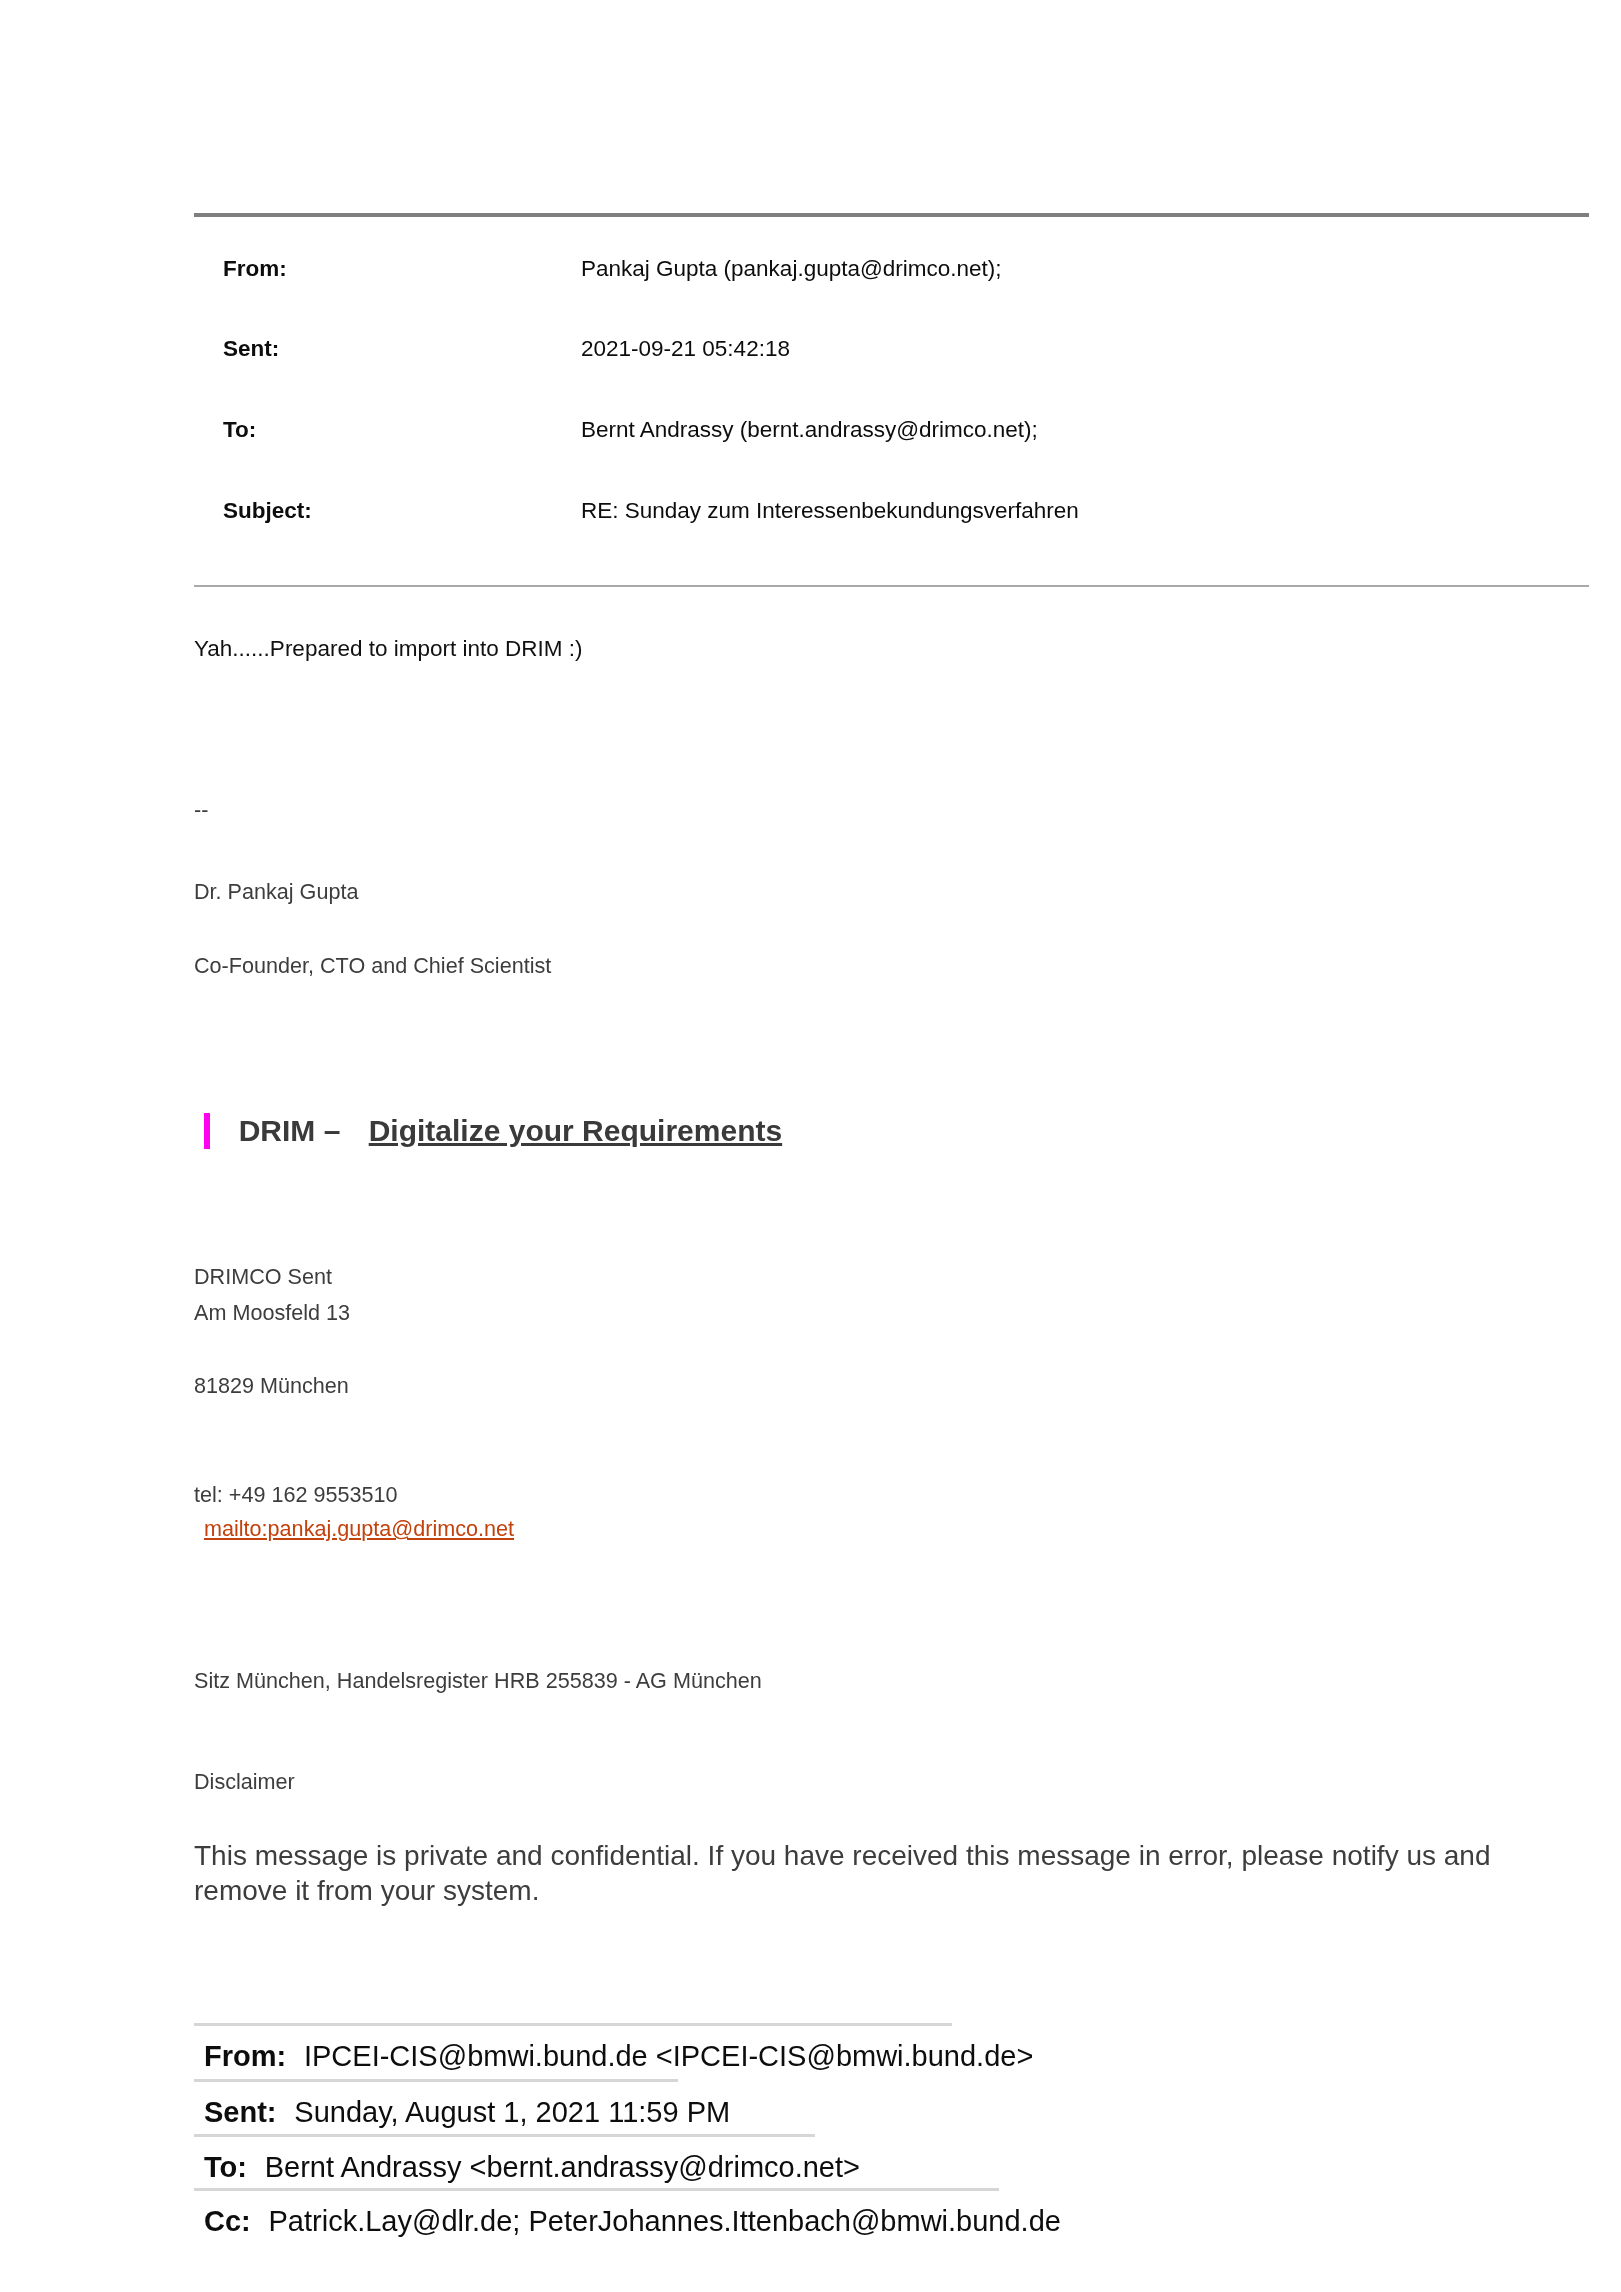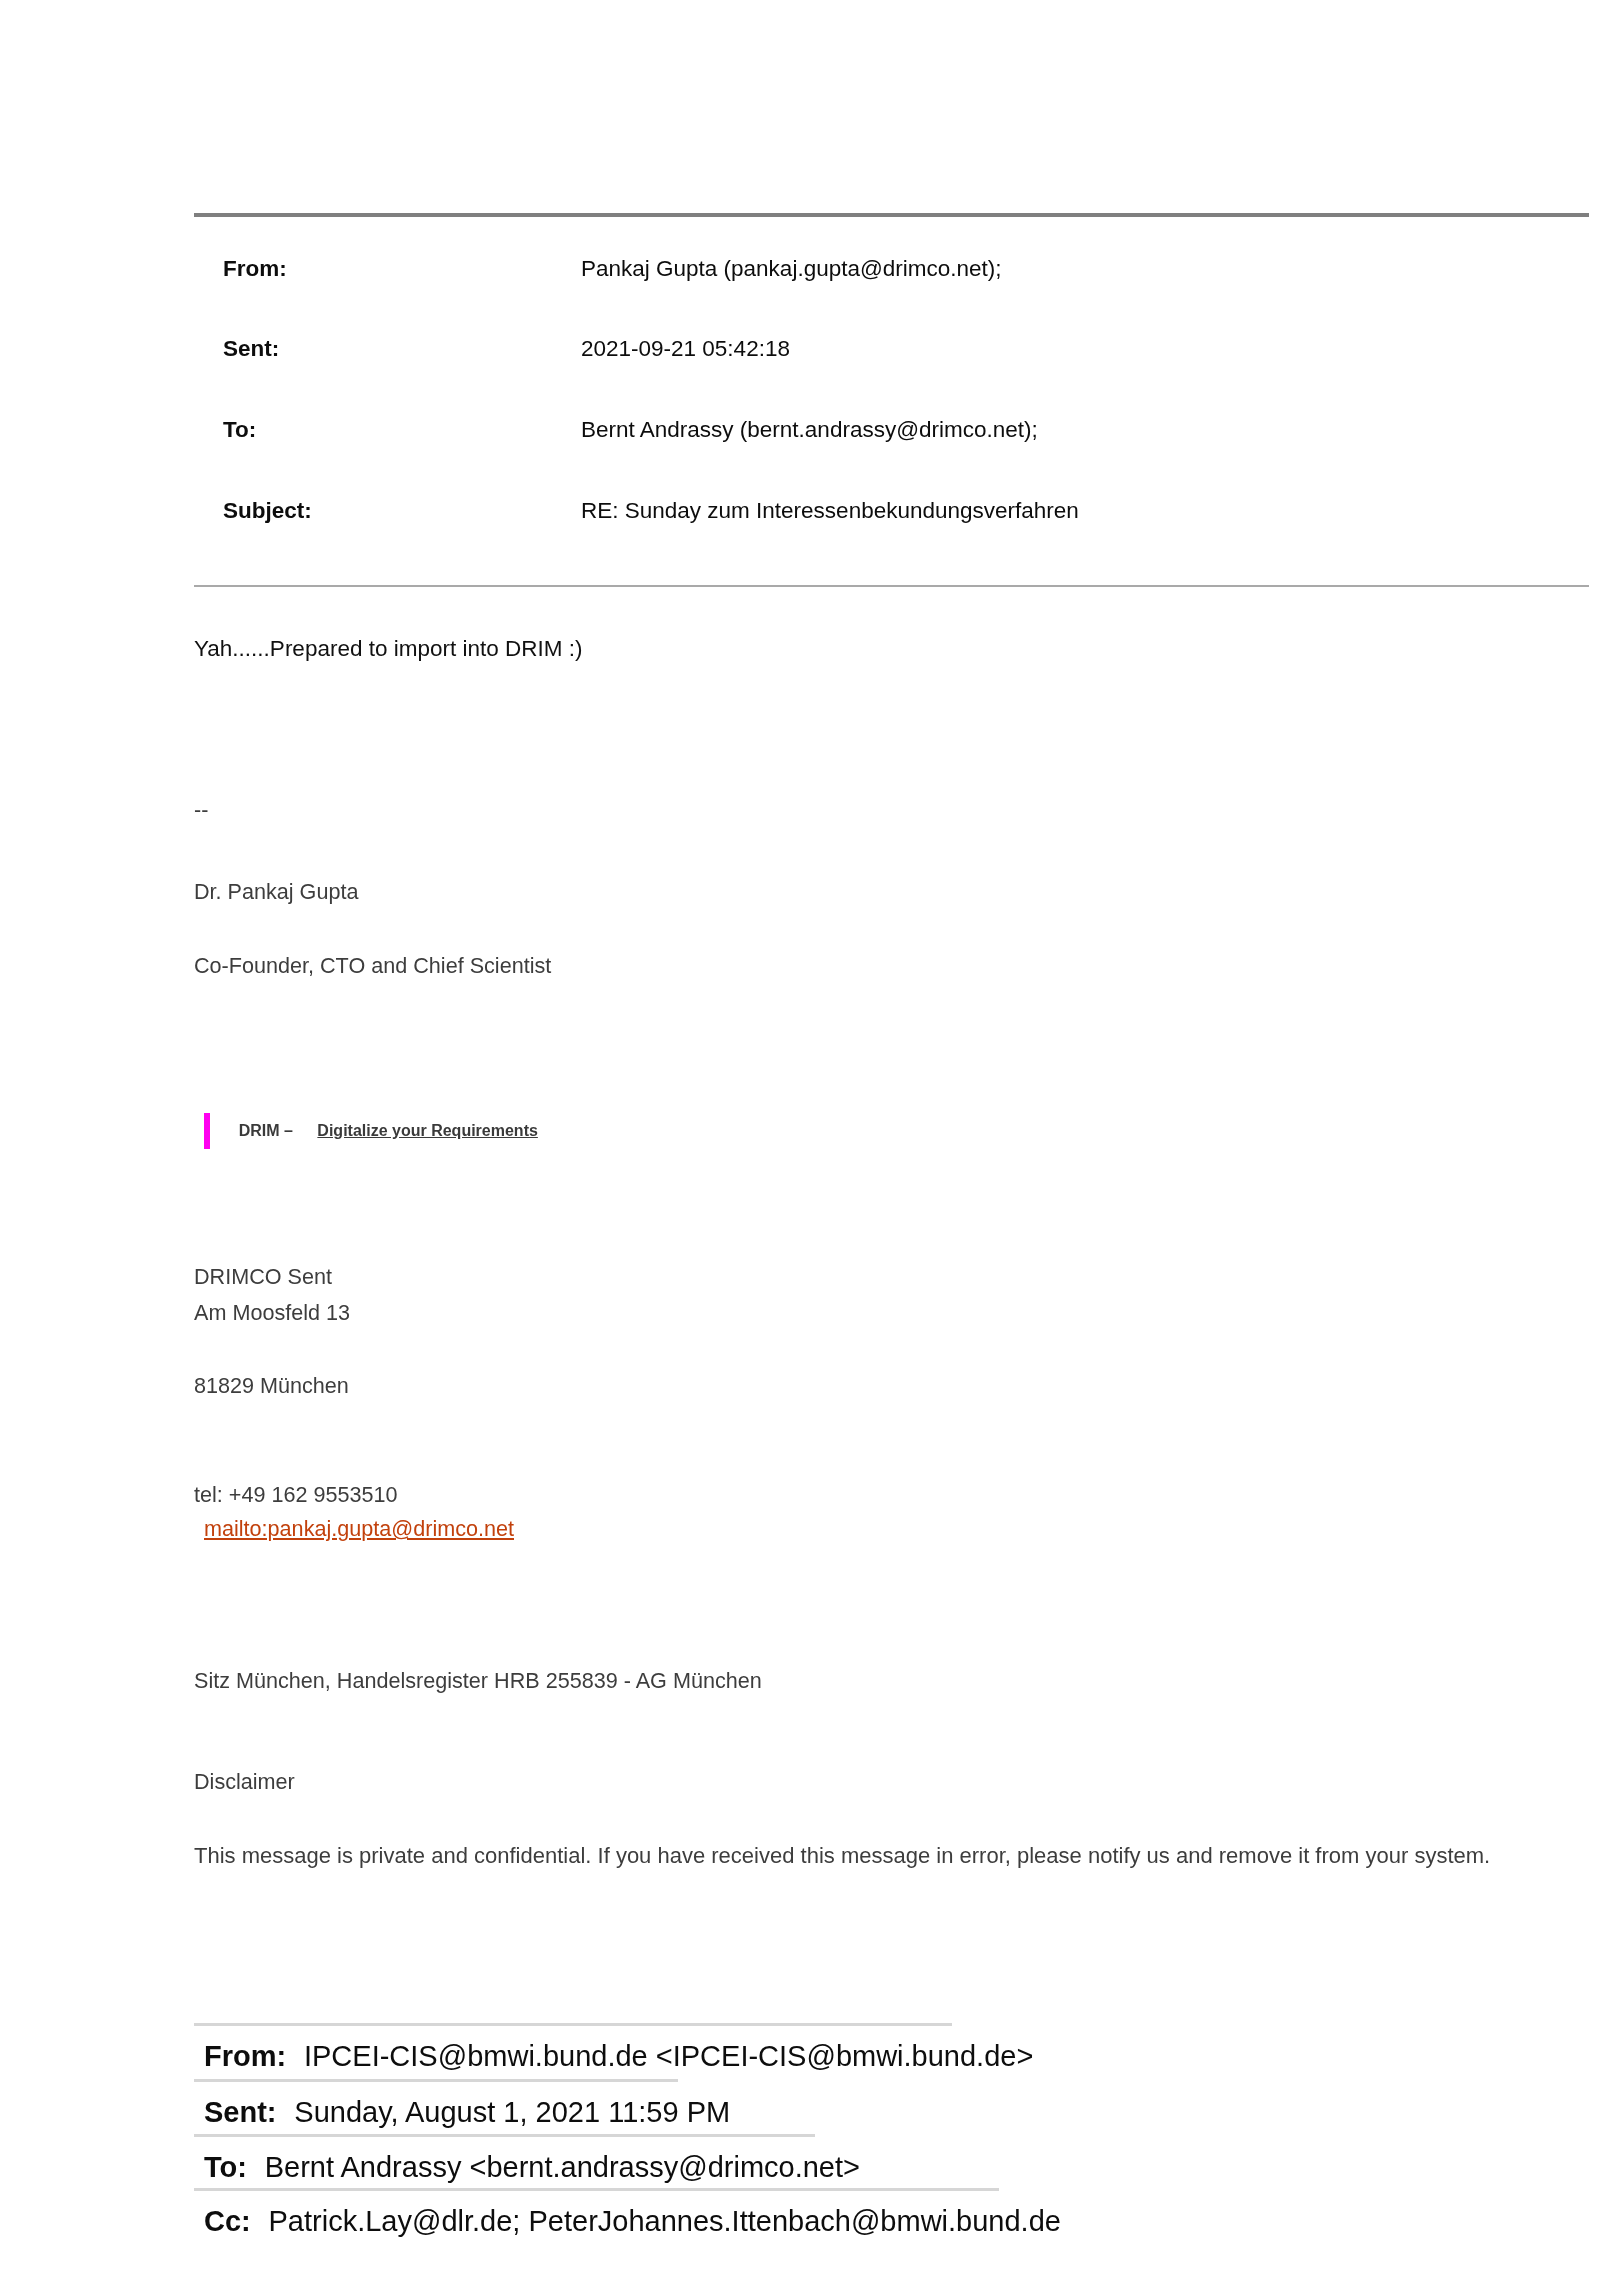--- a/index.html
+++ b/index.html
@@ -17,26 +17,26 @@
   .rule-top { position:absolute; left:154px; top:173px; width:1395px; height:3.9px; background:#7f7f7f; }
   .rule-mid { position:absolute; left:154px; top:545px; width:1395px; height:2px; background:#a9a9a9; }
   .hdr-label { position:absolute; left:183px; font-size:22.5px; font-weight:bold; color:#0d0d0d; }
   .hdr-value { position:absolute; left:541px; font-size:22.5px; color:#0d0d0d; }
 
   
   .body-line { position:absolute; left:154px; color:#3d3d3d; font-size:21.6px; white-space:nowrap; }
   .greeting { color:#111111; font-size:22.5px; }
   .tagline { display:flex; align-items:center; }
   .tagline-bar { display:inline-block; width:5.9px; height:36px; margin-right:8.8px; }
-  .tagline-text { font-weight:bold; font-size:16px; color:#3a3a3a; }
+  .tagline-text { font-weight:bold; font-size:30px; color:#3a3a3a; }
   .link { text-decoration:underline; color:#c2410c; }
   .tagline-text .link { color:#3a3a3a; }
   .disclaimer-text {
     position:absolute; left:154px; top:1798px; width:1370px;
-    font-size:22px; line-height:35px; color:#3d3d3d; white-space:normal;
+    font-size:28px; line-height:35px; color:#3d3d3d; white-space:normal;
   }
 
   
   .qdiv { position:absolute; left:154px; height:2.9px; background:#d6d6d6; }
   .qrow { position:absolute; left:154px; font-size:29px; color:#0d0d0d; white-space:nowrap; }
   .qrow b { margin-right:7.8px; }
 
   
   .clipped-bar { position:absolute; left:154px; top:2280px; width:608px; height:12.7px; }
 </style>

